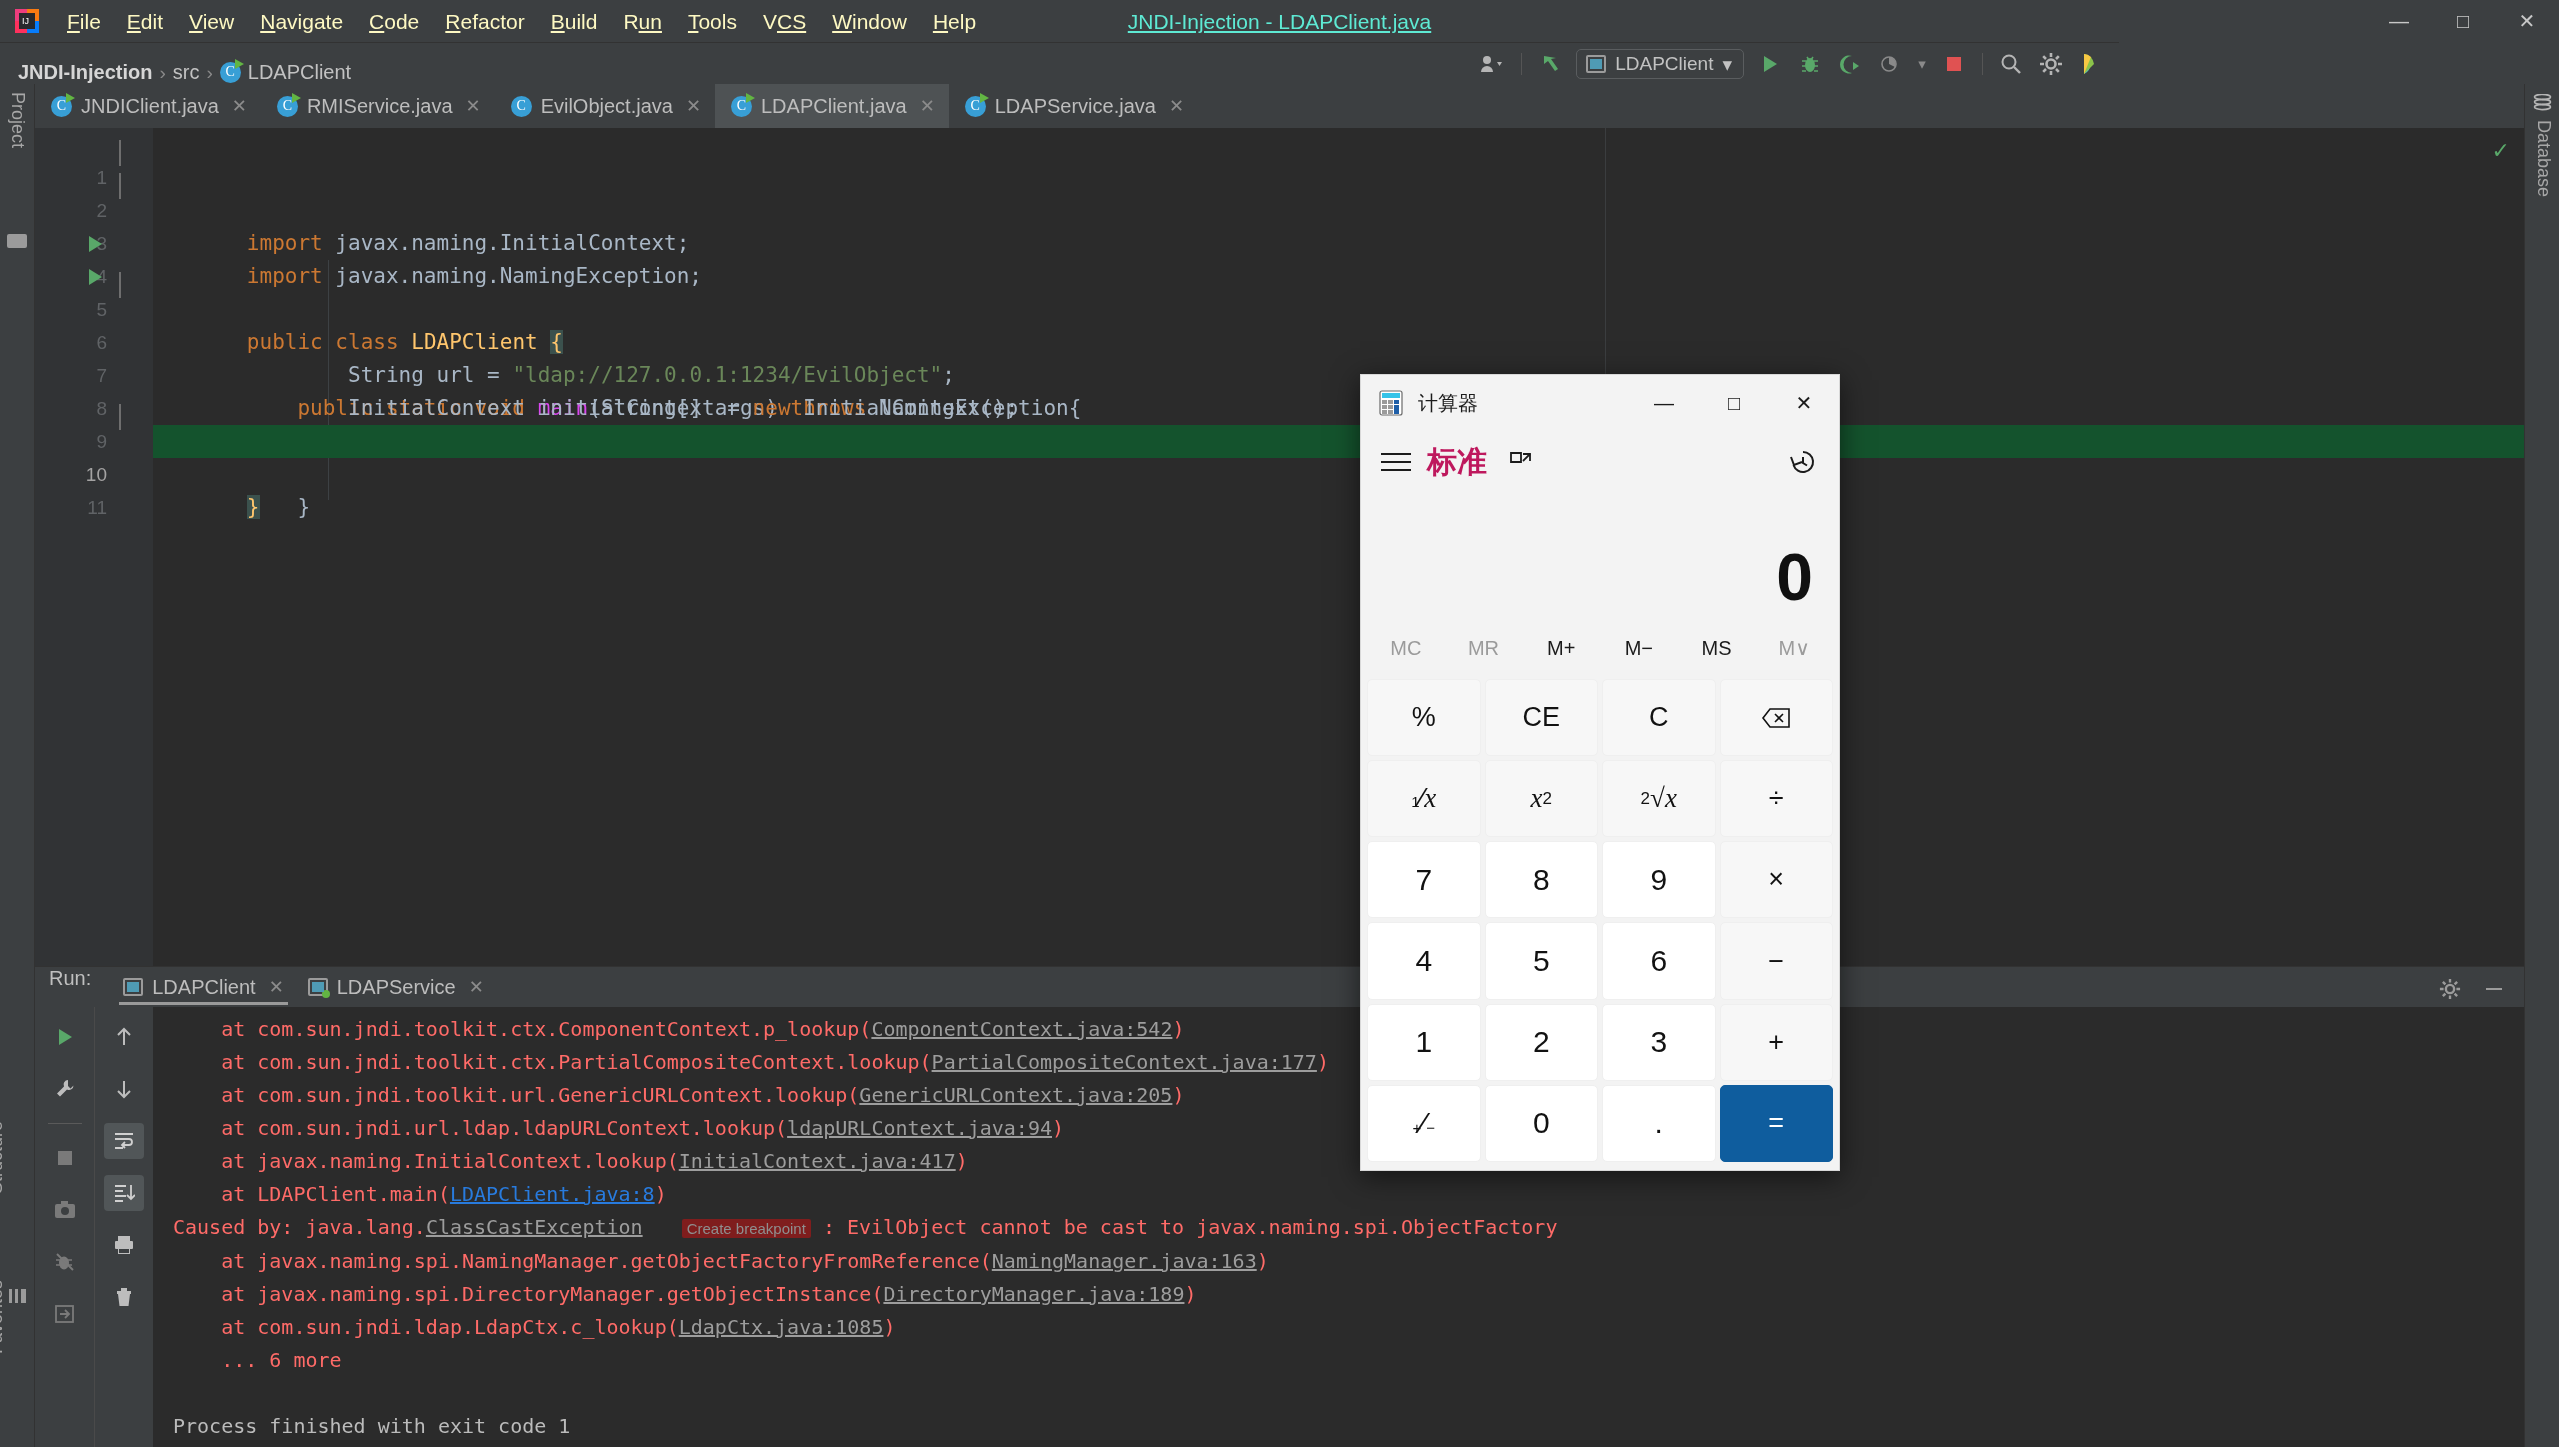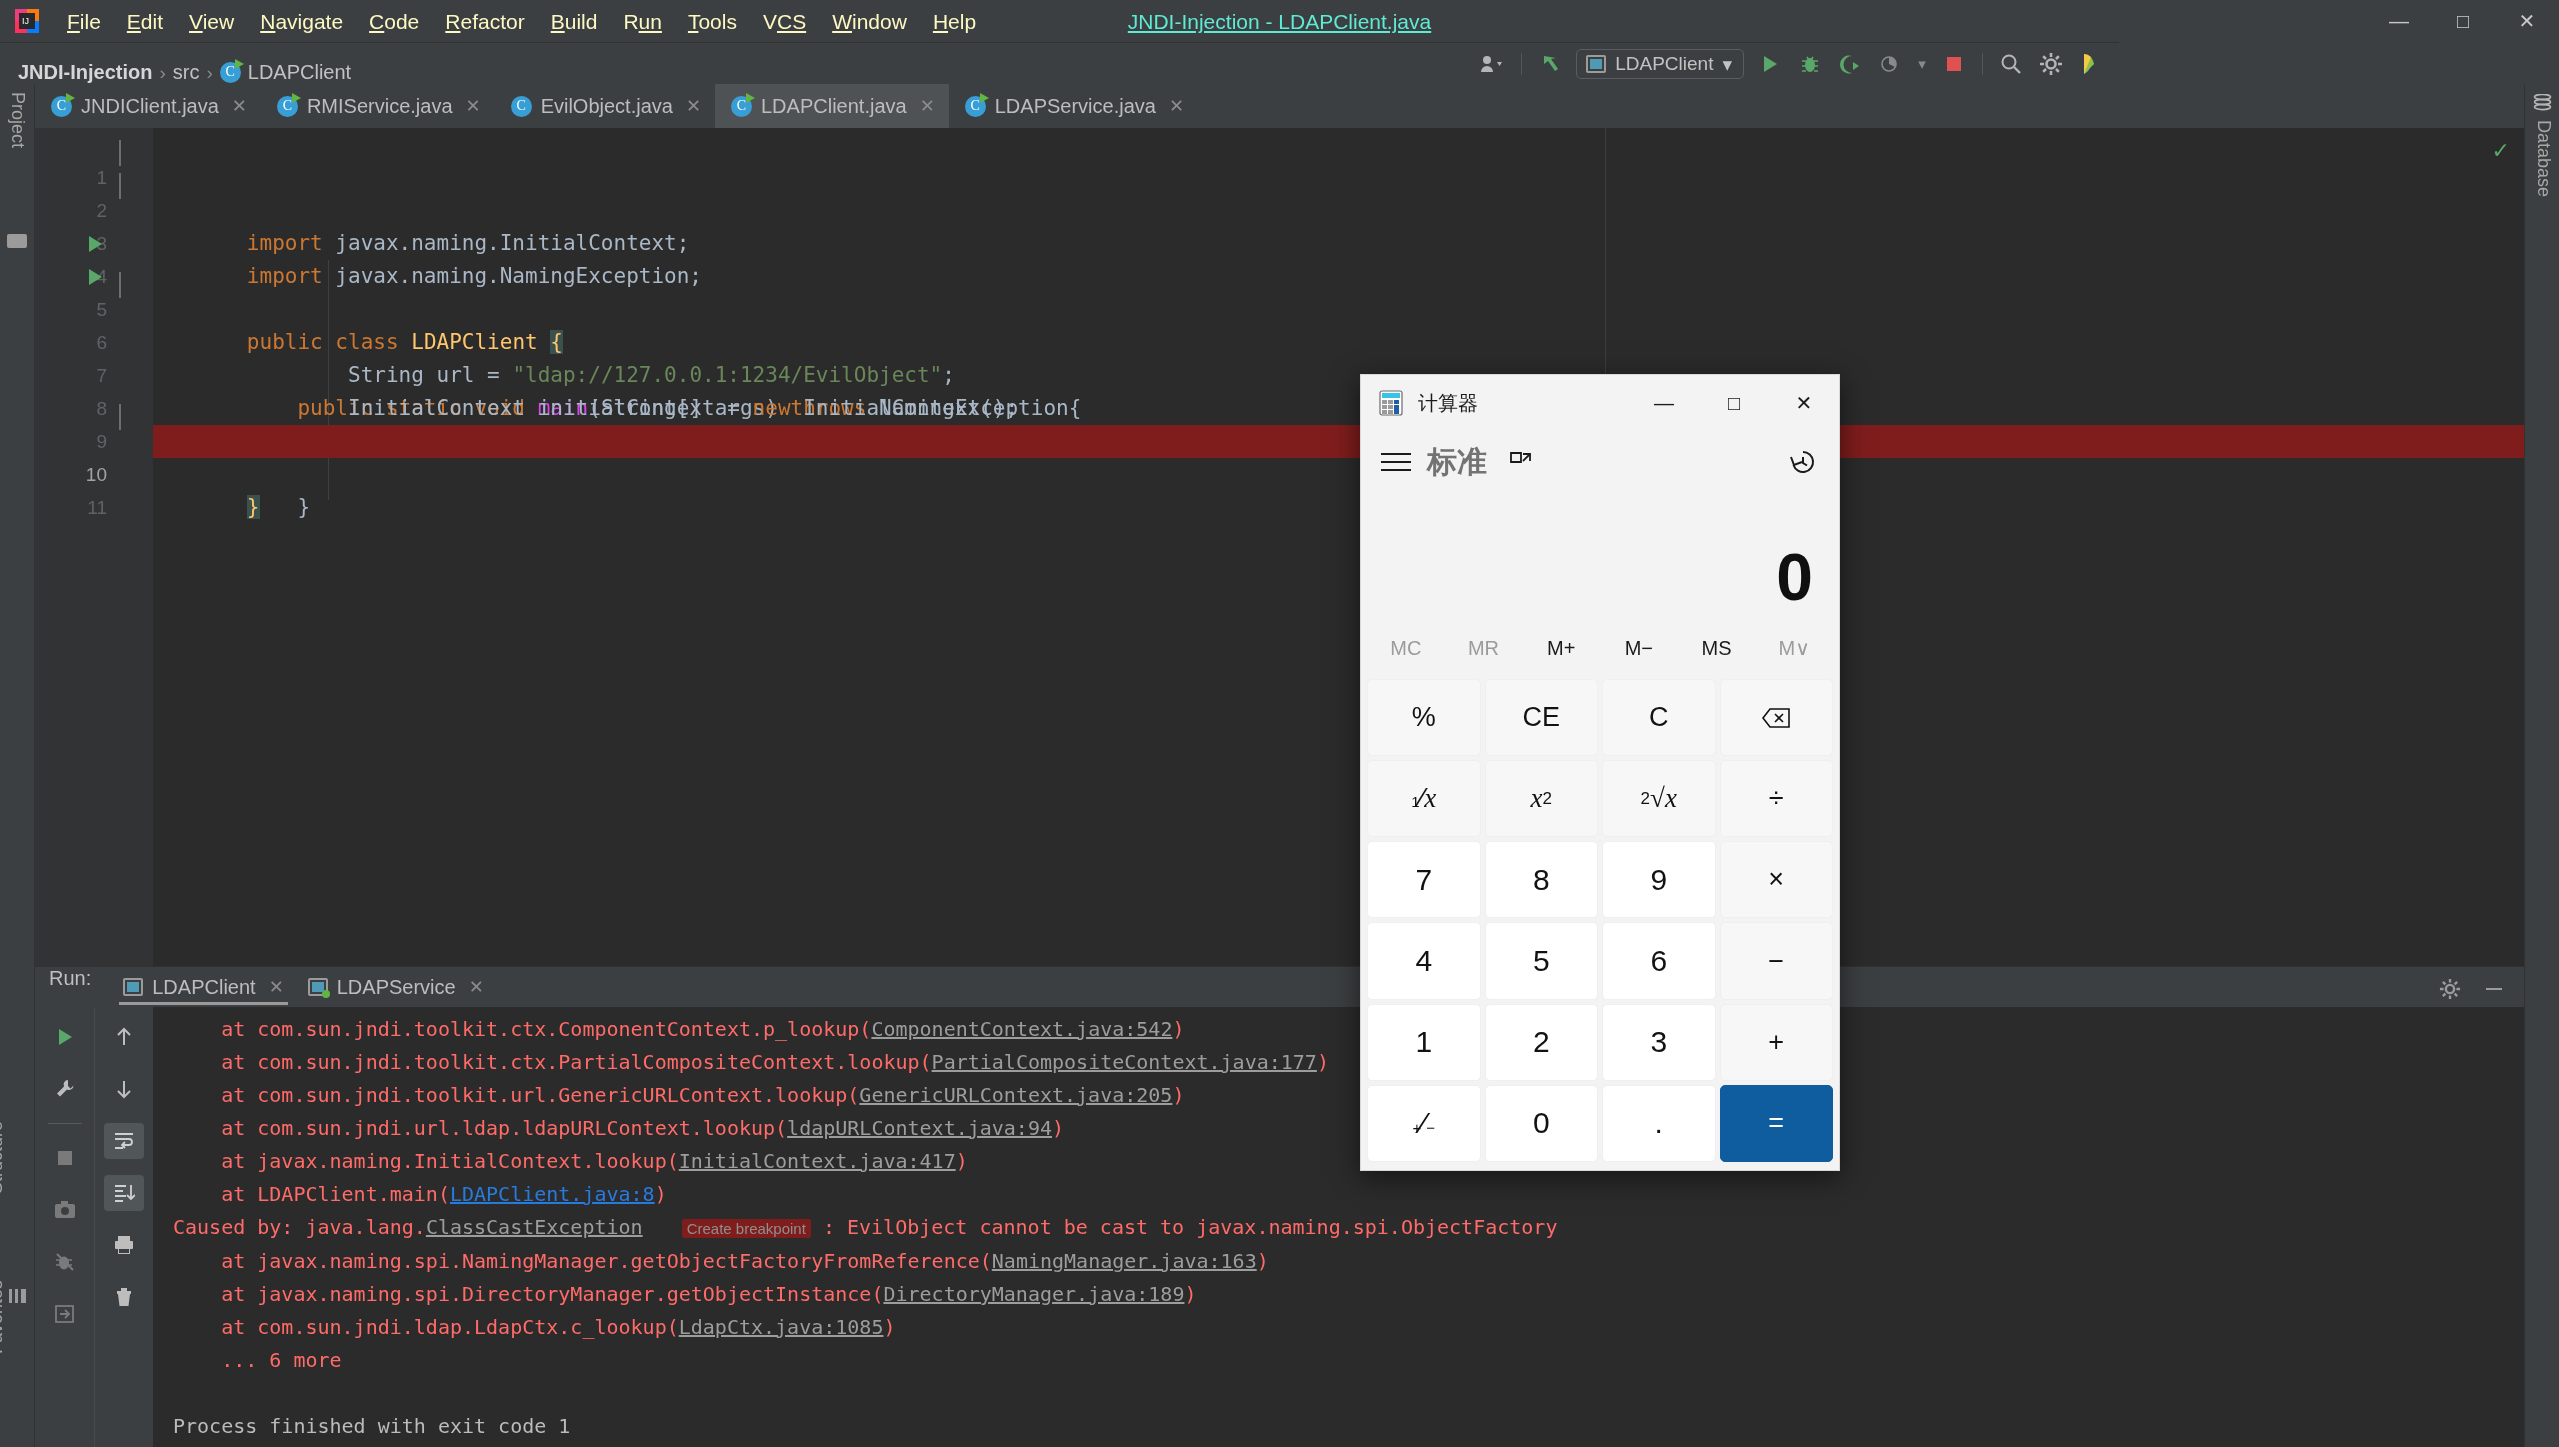--- a/index.html
+++ b/index.html
@@ -127,21 +127,21 @@
   .code-line {
     position: relative; height: 33px; line-height: 33px;
     font-family: "DejaVu Sans Mono", monospace; font-size: 21px;
     white-space: pre; color: #a9b7c6;
   }
   .ln {
     position: absolute; left: -118px; width: 72px; text-align: right;
     color: #606366; font-size: 19px;
     font-family: "Liberation Sans", sans-serif;
   }
-  .code-line.hl { background: #7f1d1d; }
+  .code-line.hl { background: #14532d; }
   .code-line.hl .ln { color: #a4a3a3; }
   .code-txt { padding-left: 18px; display: inline-block; }
   .kw { color: #cc7832; }
   .str { color: #6a8759; }
   .fn { color: #d946ef; }
   .brace-hl { background: #3b514d; color: #ffc66d; }
   .yel { color: #ffc66d; }
   .gut-run {
     position: absolute; left: -64px; width: 0; height: 0;
     border-left: 13px solid #59a869; border-top: 8px solid transparent;
@@ -255,21 +255,21 @@
   }
   .calc-mode {
     height: 62px; display: flex; align-items: center; flex: 0 0 auto;
     padding: 0 20px;
   }
   .hamburger { width: 30px; margin-right: 16px; }
   .hamburger span {
     display: block; height: 2px; background: #1b1b1b; margin: 6px 0;
   }
   .mode-name {
-    font-size: 30px; font-weight: bold; color: #737373; margin-right: 20px;
+    font-size: 30px; font-weight: bold; color: #be185d; margin-right: 20px;
   }
   .keep-icon { width: 28px; height: 28px; color: #1b1b1b; }
   .hist-icon { margin-left: auto; width: 32px; height: 32px; color: #1b1b1b; }
   .calc-display {
     flex: 0 0 auto; height: 128px; display: flex; align-items: flex-end;
     justify-content: flex-end; padding: 0 26px 6px 0;
   }
   .calc-value { font-size: 66px; font-weight: bold; color: #101010; }
   .mem-row {
     flex: 0 0 auto; height: 54px; display: grid;

